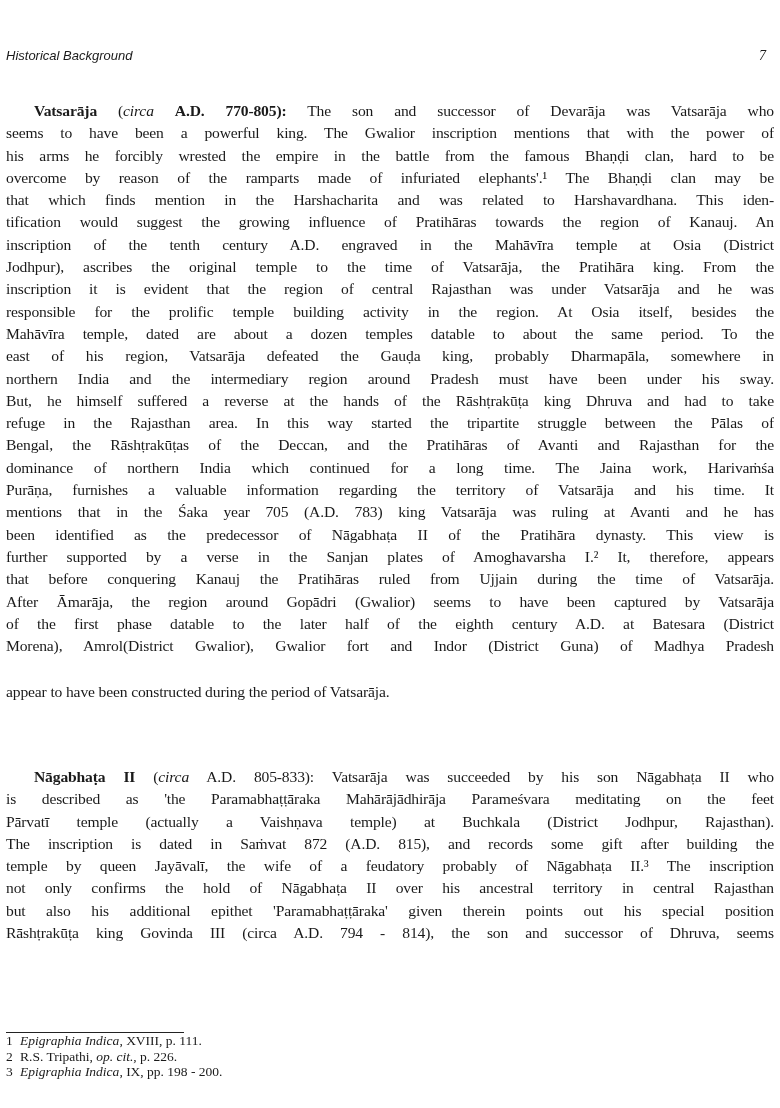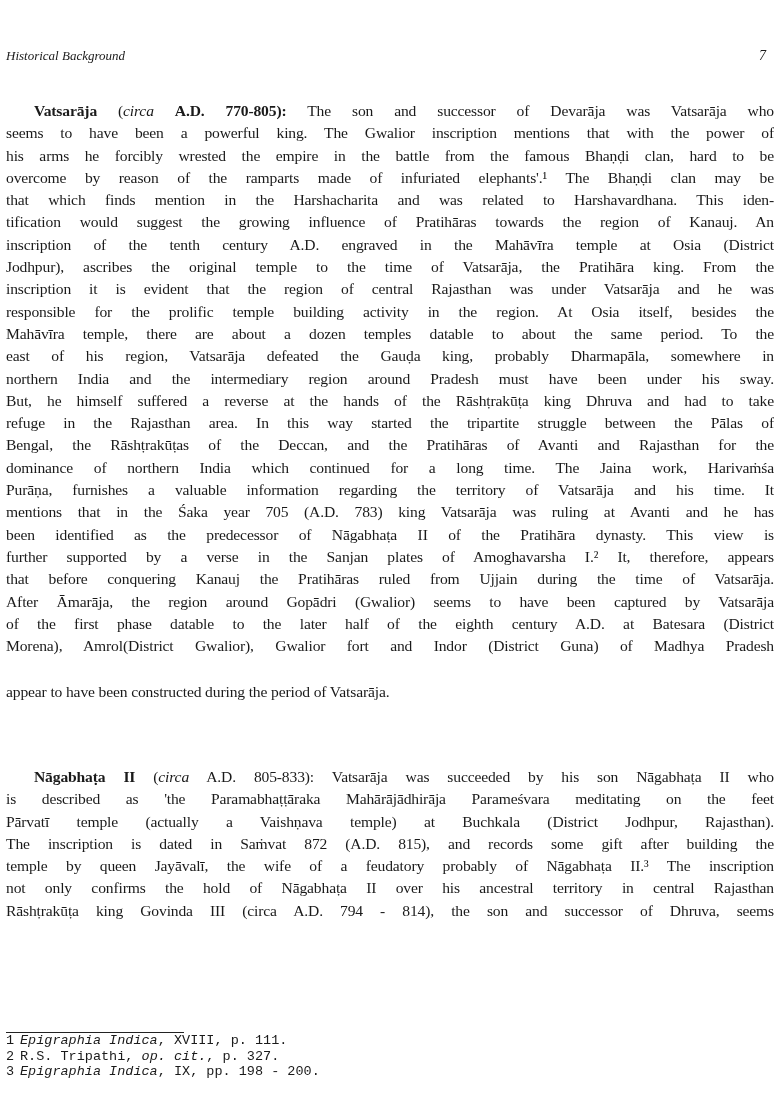--- a/index.html
+++ b/index.html
@@ -2,42 +2,42 @@
 <html><head>
 <meta charset="utf-8">
 <style>
   html, body { margin: 0; padding: 0; background: #ffffff; }
   body {
     width: 780px; height: 1108px; position: relative; overflow: hidden;
     font-family: "Liberation Serif", "DejaVu Serif", serif; color: #1a1a1a;
   }
   .running-head {
     position: absolute; left: 6px; top: 48px; font-style: italic; font-size: 13px;
-    font-family: Liberation Serif, serif;
+    font-family: Liberation Sans, sans-serif;
   }
   .page-number {
     position: absolute; right: 14px; top: 48px; font-size: 14px; font-style: italic;
   }
   .para { position: absolute; left: 6px; width: 768px; }
   .line {
     display: block; height: 22.3px; line-height: 22.3px; font-size: 15.6px;
     text-align: justify; text-align-last: justify; white-space: nowrap; overflow: hidden;
     letter-spacing: -0.15px;
   }
   .line.last { text-align-last: left; margin-top: 24px; }
   .lead-bold { font-weight: bold; }
   .ital { font-style: italic; margin-top: 24px; }
   .p1 { top: 100px; }
   .p2 { top: 766px; }
   .indent { padding-left: 28px; }
   .rule {
     position: absolute; left: 6px; top: 1032px; width: 178px; height: 0;
     border-top: 1.5px solid #222;
   }
-  .footnotes { position: absolute; left: 6px; top: 1003px; font-family: Liberation Mono, monospace; }
+  .footnotes { position: absolute; left: 6px; top: 1003px; }
   .fn { font-size: 13.5px; line-height: 15.5px; height: 15.5px; white-space: nowrap; }
   .fn .num { display: inline-block; width: 14px; }
 </style>
 </head>
 <body>
 
 <div class="running-head">Historical Background</div>
 <div class="page-number">7</div>
 
 <div class="para p1">
@@ -50,21 +50,21 @@
   <div id="p1-lines">
       <div class="line">seems to have been a powerful king. The Gwalior inscription mentions that with the power of</div>
       <div class="line">his arms he forcibly wrested the empire in the battle from the famous Bhaṇḍi clan, hard to be</div>
       <div class="line">overcome by reason of the ramparts made of infuriated elephants'.¹ The Bhaṇḍi clan may be</div>
       <div class="line">that which finds mention in the Harshacharita and was related to Harshavardhana. This iden-</div>
       <div class="line">tification would suggest the growing influence of Pratihāras towards the region of Kanauj. An</div>
       <div class="line">inscription of the tenth century A.D. engraved in the Mahāvīra temple at Osia (District</div>
       <div class="line">Jodhpur), ascribes the original temple to the time of Vatsarāja, the Pratihāra king. From the</div>
       <div class="line">inscription it is evident that the region of central Rajasthan was under Vatsarāja and he was</div>
       <div class="line">responsible for the prolific temple building activity in the region. At Osia itself, besides the</div>
-      <div class="line">Mahāvīra temple, there are about a dozen temples datable to about the same period. To the</div>
+      <div class="line">Mahāvīra temple, dated are about a dozen temples datable to about the same period. To the</div>
       <div class="line">east of his region, Vatsarāja defeated the Gauḍa king, probably Dharmapāla, somewhere in</div>
       <div class="line">northern India and the intermediary region around Pradesh must have been under his sway.</div>
       <div class="line">But, he himself suffered a reverse at the hands of the Rāshṭrakūṭa king Dhruva and had to take</div>
       <div class="line">refuge in the Rajasthan area. In this way started the tripartite struggle between the Pālas of</div>
       <div class="line">Bengal, the Rāshṭrakūṭas of the Deccan, and the Pratihāras of Avanti and Rajasthan for the</div>
       <div class="line">dominance of northern India which continued for a long time. The Jaina work, Harivaṁśa</div>
       <div class="line">Purāṇa, furnishes a valuable information regarding the territory of Vatsarāja and his time. It</div>
       <div class="line">mentions that in the Śaka year 705 (A.D. 783) king Vatsarāja was ruling at Avanti and he has</div>
       <div class="line">been identified as the predecessor of Nāgabhaṭa II of the Pratihāra dynasty. This view is</div>
       <div class="line">further supported by a verse in the Sanjan plates of Amoghavarsha I.² It, therefore, appears</div>
@@ -82,29 +82,30 @@
     <span> (</span><span class="ital">circa</span>
     <span>A.D. 805-833):</span>
     <span>Vatsarāja was succeeded by his son Nāgabhaṭa II who</span>
   </div>
   <div id="p2-lines">
       <div class="line">is described as 'the Paramabhaṭṭāraka Mahārājādhirāja Parameśvara meditating on the feet</div>
       <div class="line">Pārvatī temple (actually a Vaishṇava temple) at Buchkala (District Jodhpur, Rajasthan).</div>
       <div class="line">The inscription is dated in Saṁvat 872 (A.D. 815), and records some gift after building the</div>
       <div class="line">temple by queen Jayāvalī, the wife of a feudatory probably of Nāgabhaṭa II.³  The inscription</div>
       <div class="line">not only confirms the hold of Nāgabhaṭa II over his ancestral territory in central Rajasthan</div>
+      <div class="line">but also his additional epithet 'Paramabhaṭṭāraka' given therein points out his special position</div>
       <div class="line">Rāshṭrakūṭa king Govinda III (circa A.D. 794 - 814), the son and successor of Dhruva, seems</div>
     </div>
 </div>
 
 <div class="footnotes">
   <div style="height:30px"></div>
   <div class="fn">
     <span class="num">1</span><span class="ital">Epigraphia Indica</span><span>, XVIII, p. 111.</span>
   </div>
   <div class="fn">
-    <span class="num">2</span><span>R.S. Tripathi,</span> <span class="ital">op. cit.</span><span>,  p. 327.</span>
+    <span class="num">2</span><span>R.S. Tripathi,</span> <span class="ital">op. cit.</span><span>,  p. 226.</span>
   </div>
   <div class="fn">
     <span class="num">3</span><span class="ital">Epigraphia Indica</span><span>, IX, pp. 198 - 200.</span>
   </div>
 </div>
 <div class="rule"></div>
 
 </body></html>

